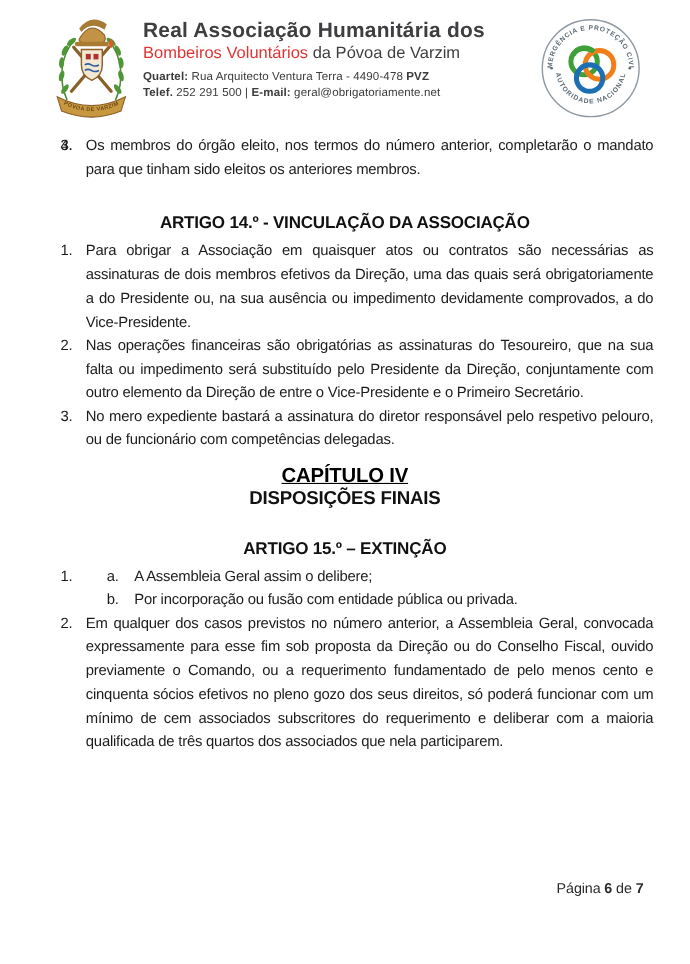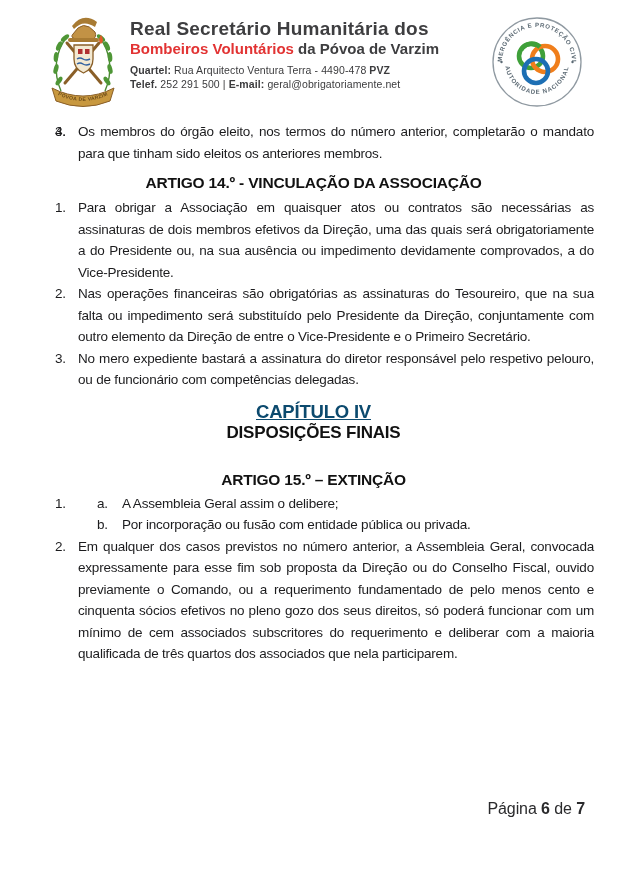--- a/index.html
+++ b/index.html
@@ -9,51 +9,51 @@
     background:#ffffff;
     font-family:"Liberation Sans", sans-serif;
     overflow:hidden;
     color:#1c1c1e;
   }
   
   .header{position:absolute;top:0;left:0;width:627px;height:118px;}
   .crest{position:absolute;left:45px;top:11px;width:76px;height:100px;}
   .org-block{position:absolute;left:130px;top:18px;width:340px;}
   .org-line1{font-size:19px;font-weight:bold;color:#3e3e40;line-height:21px;letter-spacing:0.2px;}
-  .org-line2{font-size:15px;font-weight:bold;line-height:17px;margin-top:1px;color:#3e3e40;}
+  .org-line2{font-size:15px;font-weight:normal;line-height:17px;margin-top:1px;color:#3e3e40;}
   .org-line2 .red{color:#e23333;}
   .addr{margin-top:7px;font-size:10.5px;line-height:13.5px;color:#3b3b3d;letter-spacing:0.1px;}
   .addr b{font-weight:bold;}
   .seal{position:absolute;left:491px;top:16px;width:92px;height:92px;}
   
   .content{
     position:absolute;left:55px;top:121px;width:539px;
     font-size:13.5px;line-height:21.5px;letter-spacing:-0.2px;
   }
   .item{position:relative;padding-left:23px;text-align:justify;}
   .item .num{position:absolute;left:0;top:0;}
   .subitem{position:relative;margin-left:42px;padding-left:25px;text-align:justify;}
   .subitem .num{position:absolute;left:0;top:0;}
   .h-art{
     font-weight:bold;font-size:15.5px;line-height:21px;text-align:center;
-    margin:8px -33px 4px -55px;letter-spacing:-0.2px;color:#111;
+    margin:28px -33px 4px -55px;letter-spacing:-0.2px;color:#111;
   }
   .h-art.second{margin-top:26px;margin-bottom:3px;}
   .h-cap{
     font-weight:bold;font-size:18.5px;line-height:22px;text-align:center;
-    margin:10px -33px 0 -55px;text-decoration:underline;color:#0c4a6e;letter-spacing:-0.2px;
+    margin:10px -33px 0 -55px;text-decoration:underline;color:#000000;letter-spacing:-0.2px;
   }
   .h-cap-sub{
     font-weight:bold;font-size:17px;line-height:20px;text-align:center;
     margin:0 -33px 0 -55px;color:#111;letter-spacing:-0.2px;
   }
   
   .footer{
     position:absolute;top:800px;right:42px;
-    font-size:16px;color:#2a2a2c;letter-spacing:-0.1px;
+    font-size:13px;color:#2a2a2c;letter-spacing:-0.1px;
   }
   .footer b{font-weight:bold;}
 </style>
 </head>
 <body>
 
 <div class="page">
 
   <div class="header">
 
@@ -101,21 +101,21 @@
           <path d="M7,77 Q38,93 69,77 L65,90 Q38,101 11,90 Z" fill="#c8983f" stroke="#8a5f28" stroke-width="1"></path>
           <path id="ribbonArc" d="M13,84 Q38,96 63,84" fill="none"></path>
           <text font-size="5" font-weight="bold" fill="#6b4a18" letter-spacing="0.4">
             <textPath href="#ribbonArc" startOffset="50%" text-anchor="middle">PÓVOA DE VARZIM</textPath>
           </text>
         </g>
       </svg>
     </div>
 
     <div class="org-block">
-      <div class="org-line1">Real Secretário Humanitária dos</div>
+      <div class="org-line1">Real Associação Humanitária dos</div>
       <div class="org-line2"><span class="red">Bombeiros Voluntários</span><span> da Póvoa de Varzim</span></div>
       <div class="addr">
         <div><b>Quartel:</b><span> Rua Arquitecto Ventura Terra - 4490-478 </span><b>PVZ</b></div>
         <div><b>Telef.</b><span> 252 291 500 </span><span>| </span><b>E-mail:</b><span> geral@obrigatoriamente.net</span></div>
       </div>
     </div>
 
     <div class="seal">
       <svg viewBox="0 0 92 92" width="92" height="92">
         <circle cx="46" cy="46" r="44" fill="#ffffff" stroke="#8f99a1" stroke-width="1.3"></circle>

